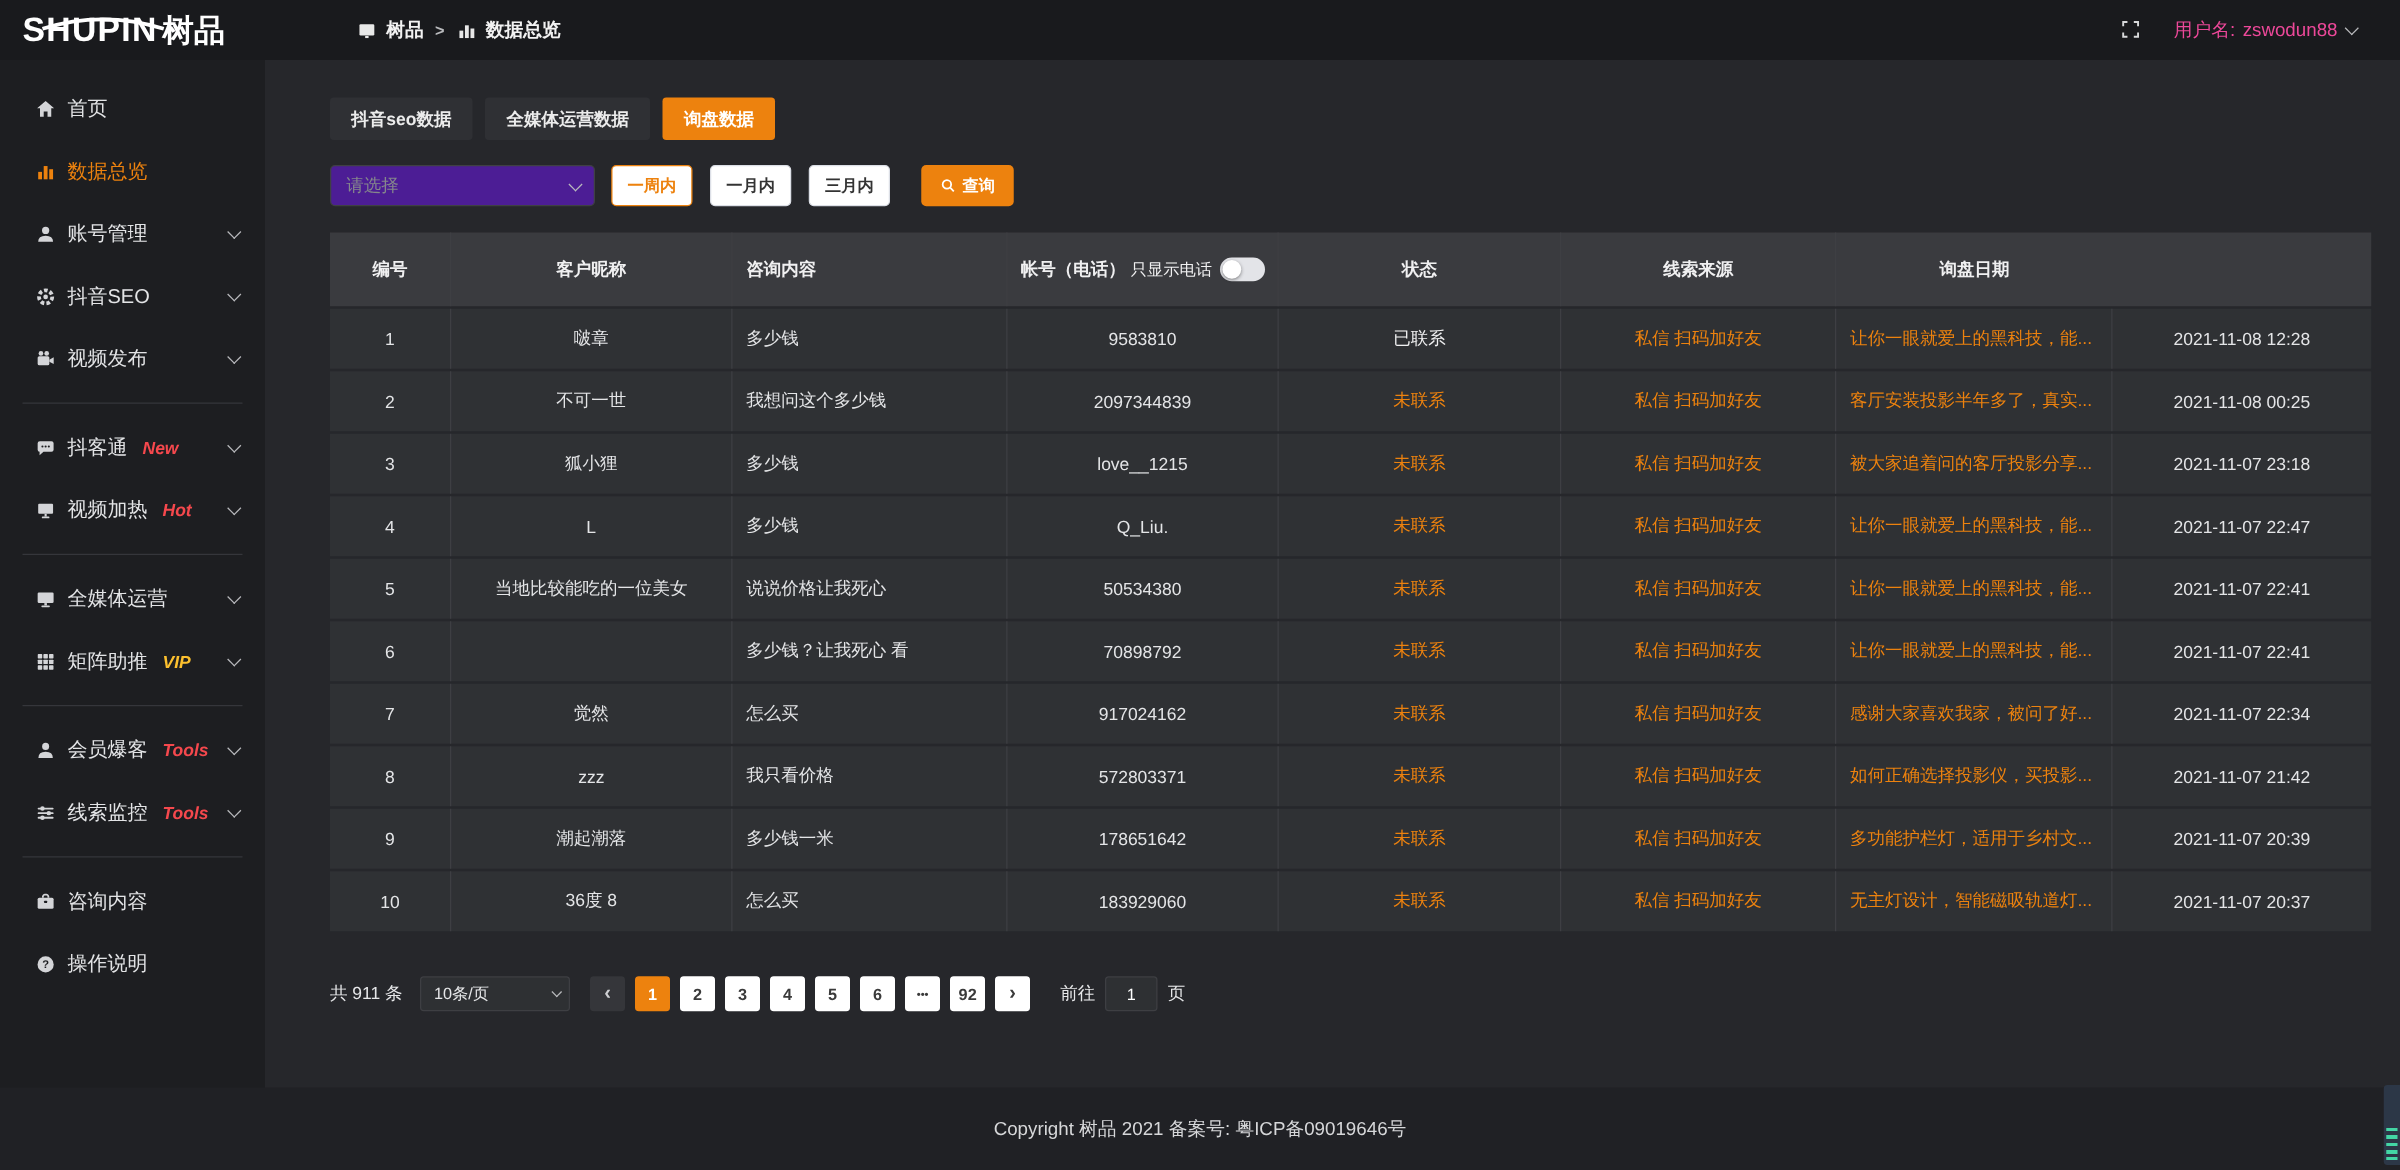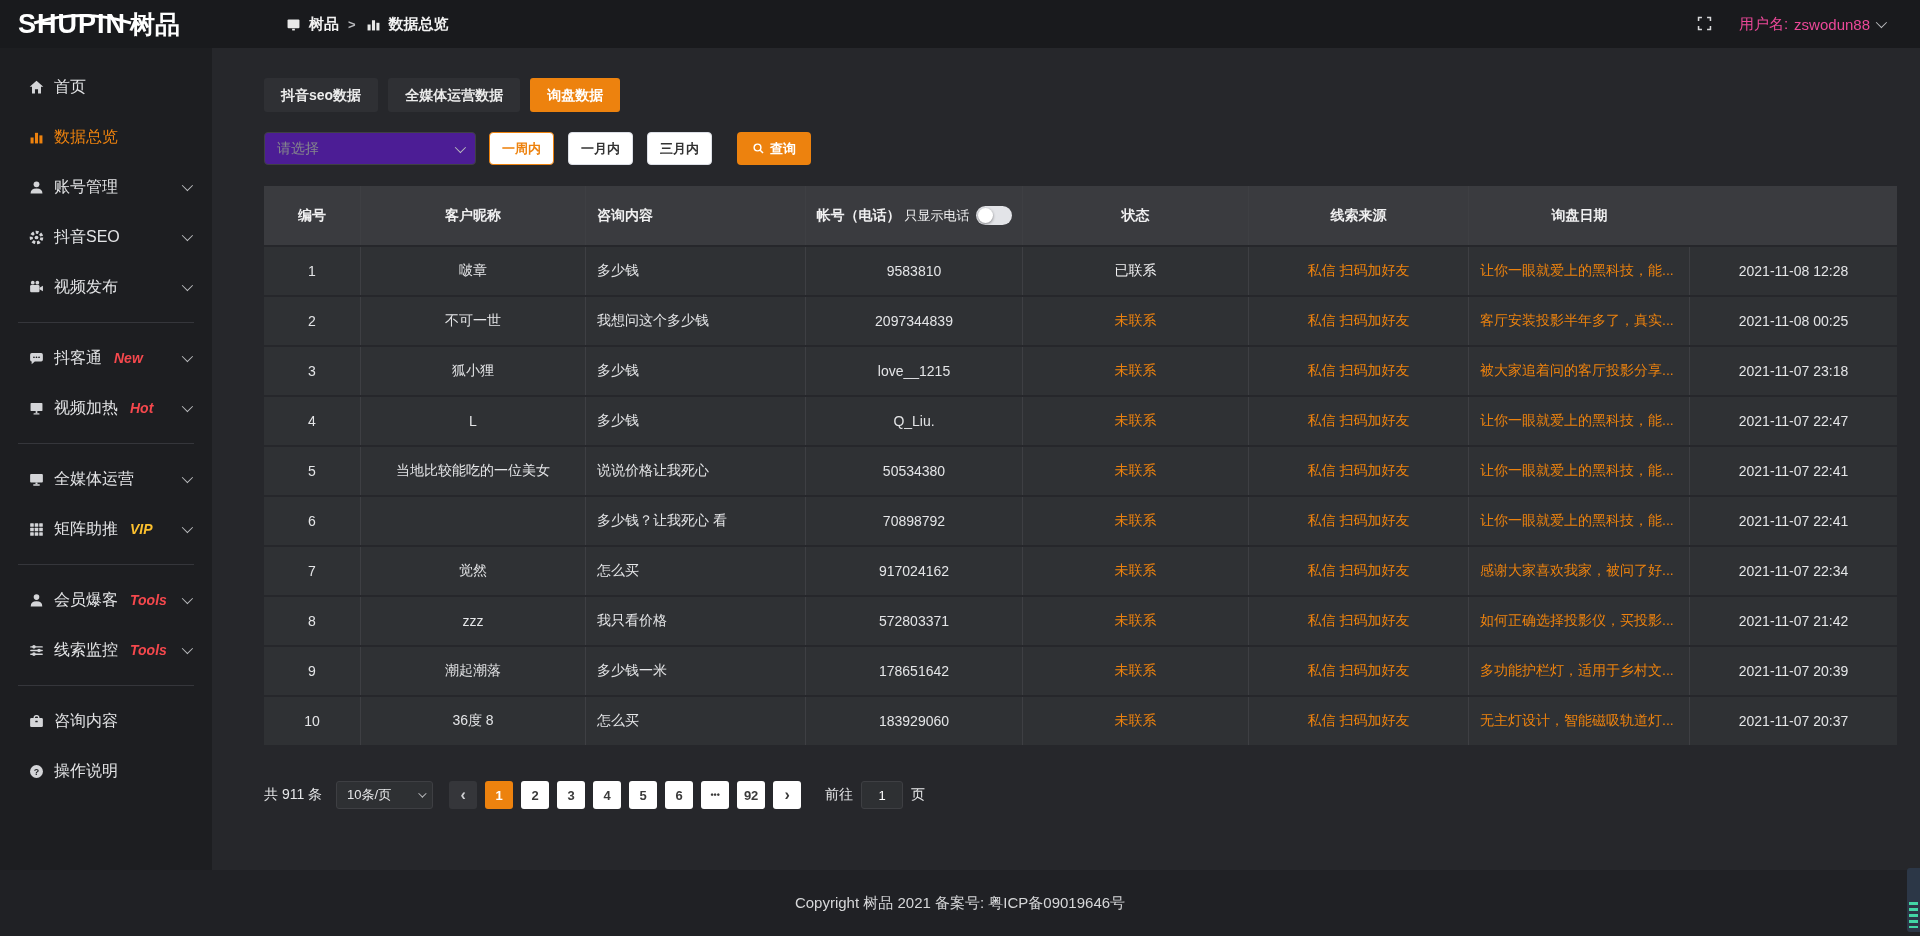--- a/index.html
+++ b/index.html
@@ -93,21 +93,21 @@
     position:relative; cursor:pointer; flex:0 0 36px; }
   .toggle::after { content:''; position:absolute; left:2px; top:2px; width:15px;
     height:15px; border-radius:50%; background:#fff; box-shadow:0 1px 3px rgba(0,0,0,.45); }
   .status-orange { color:var(--accent); }
   .status-white { color:#f0f0f1; }
   .link { color:var(--accent); cursor:pointer; }
 
   
   .pagination { margin-top:36px; display:flex; align-items:center; font-size:14px; }
   .pg-total { color:#e6e7e9; margin-right:14px; }
-  .pg-size { position:relative; width:97px; height:28px; background:#2e3033;
+  .pg-size { position:relative; width:120px; height:28px; background:#2e3033;
     border:1px solid #3e3f43; border-radius:3px; display:flex; align-items:center;
     padding:0 10px; font-size:13px; color:#e6e7e9; cursor:pointer; margin-right:16px; }
   .pg-size .chev { position:absolute; right:8px; width:6px; height:6px; }
   .pg-btn { min-width:28px; height:28px; margin-right:8px; border-radius:3px;
     background:#fff; color:#3a3a3a; font-size:13px; font-weight:bold; display:flex;
     align-items:center; justify-content:center; cursor:pointer; border:none; }
   .pg-btn.dark { background:#35363a; color:#cfd0d3; }
   .pg-btn.active { background:var(--accent); color:#fff; }
   .pg-arrow { font-size:16px; line-height:1; }
   .pg-goto { margin-left:16px; display:flex; align-items:center; gap:8px; color:#e6e7e9; }

